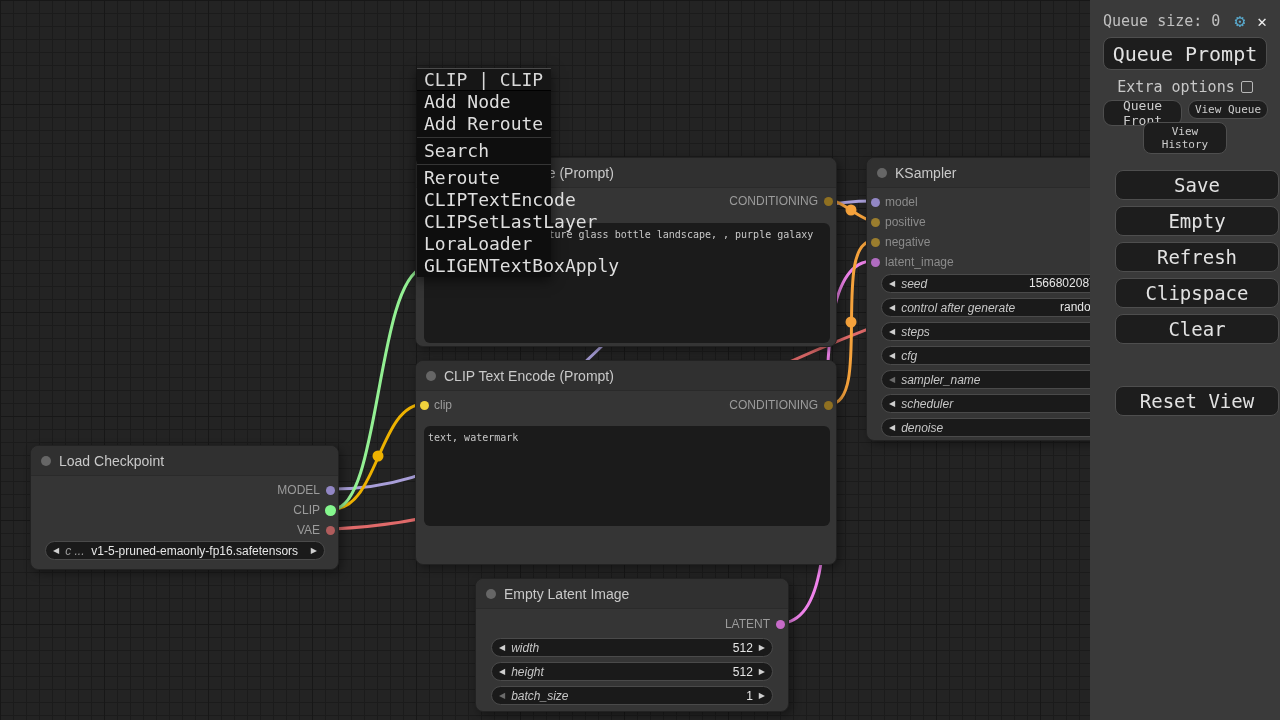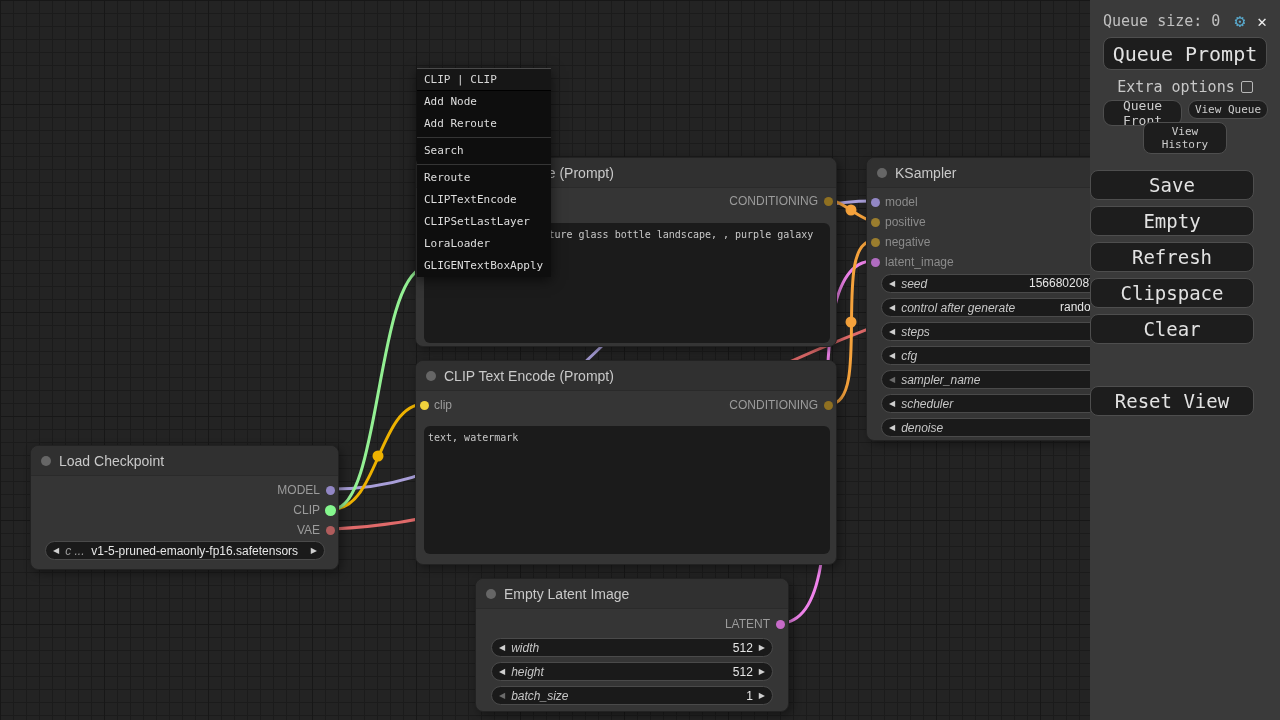--- a/index.html
+++ b/index.html
@@ -38,21 +38,21 @@
   .widget .wvalue { flex:1 1 auto; text-align:right; margin-right:6px; color:#e6e6e6; }
   .widget .wvalue.center { text-align:center; color:#e6e6e6; }
   .widget .abs { position:absolute; top:0; line-height:17px; color:#e6e6e6; }
   .textarea { position:absolute; background:#1b1b1b; border-radius:6px; color:#c8c8c8;
     font-family:"DejaVu Sans Mono", monospace; font-size:10px; line-height:15px;
     padding:4px 4px; white-space:pre; overflow:hidden; }
   .dim { opacity:.45; }
   
   #ctxmenu { position:absolute; left:417px; top:68px; width:134px; z-index:10;
     background:#0e0e0e; border-top:1px solid #4a4a4a; box-shadow:0 3px 12px rgba(0,0,0,.6);
-    font-family:"DejaVu Sans Mono", monospace; font-size:11px; color:#dedede; }
+    font-family:"DejaVu Sans Mono", monospace; font-size:18px; color:#dedede; }
   .menu-title { height:22px; line-height:22px; padding-left:7px; background:#161616;
     border-bottom:1px solid #000; color:#d8d8d8; }
   .menu-item { height:22px; line-height:22px; padding-left:7px; }
   .menu-sep { height:0; border-top:1px solid #353535; margin:2px 0; }
   
   #sidebar { position:absolute; left:1090px; top:0; width:190px; height:720px;
     background:#3a3a3a; z-index:20; font-family:"DejaVu Sans Mono", monospace; color:#d8d8d8; }
   #queue-header { position:absolute; left:13px; top:10px; width:164px; height:22px;
     display:flex; align-items:center; }
   #queue-size { font-size:15px; color:#c0c0c0; flex:1 1 auto; }
@@ -62,21 +62,21 @@
     color:#e2e2e2; display:flex; align-items:center; justify-content:center; text-align:center; }
   #queue-prompt { left:13px; top:37px; width:164px; height:33px; font-size:20px; }
   #extra-row { position:absolute; left:13px; top:78px; width:164px; height:18px;
     display:flex; align-items:center; justify-content:center; }
   #extra-label { font-size:15px; color:#c8c8c8; margin-right:6px; }
   #extra-checkbox { width:12px; height:12px; border:1px solid #b8b8b8; border-radius:2px; background:transparent; }
   #queue-front { left:13px; top:100px; width:79px; height:26px; font-size:13px; border-radius:9px; color:#cccccc;}
   #view-queue  { left:98px; top:100px; width:80px; height:19px; font-size:11px; border-radius:9px; color:#cccccc;}
   #view-history{ left:53px; top:122px; width:84px; height:32px; font-size:11px; line-height:13px; color:#cccccc;
                  padding:0 14px; }
-  .action-btn { left:0; width:164px; height:30px; font-size:19px; }
+  .action-btn { left:25px; width:164px; height:30px; font-size:19px; }
 </style>
 </head>
 <body>
 
 <div id="stage">
 
   <svg id="wires" width="1280" height="720">
     <path d="M333,489 C573,489 633,201 873,201" stroke="#a89ed8" stroke-width="3" fill="none"></path>
     <path d="M333,529 C620,516 700,330 1160,250" stroke="#e06a6a" stroke-width="3" fill="none"></path>
     <path d="M333,509 C378,509 379,404 424,404" stroke="#eeb200" stroke-width="3" fill="none"></path>
@@ -136,21 +136,21 @@
       <span>CLIP Text Encode (Prompt)</span>
     </div>
     <div class="slot in" style="left:0; top:34px;">
       <span class="dot" style="background:#f0d23c;"></span>
       <span>clip</span>
     </div>
     <div class="slot out" style="left:120px; right:0; top:34px;">
       <span>CONDITIONING</span>
       <span class="dot" style="background:#8f7021;"></span>
     </div>
-    <div class="textarea" style="left:8px; top:65px; width:406px; height:128px;">text, watermark</div>
+    <div class="textarea" style="left:8px; top:65px; width:406px; height:100px;">text, watermark</div>
   </div>
 
   <div class="node" style="left:866px; top:157px; width:270px; height:284px;">
     <div class="node-title">
       <span class="title-dot"></span>
       <span>KSampler</span>
     </div>
     <div class="slot in" style="left:0; top:34px; color:#8b8b8b;">
       <span class="dot" style="background:#9287c5;"></span>
       <span>model</span>

